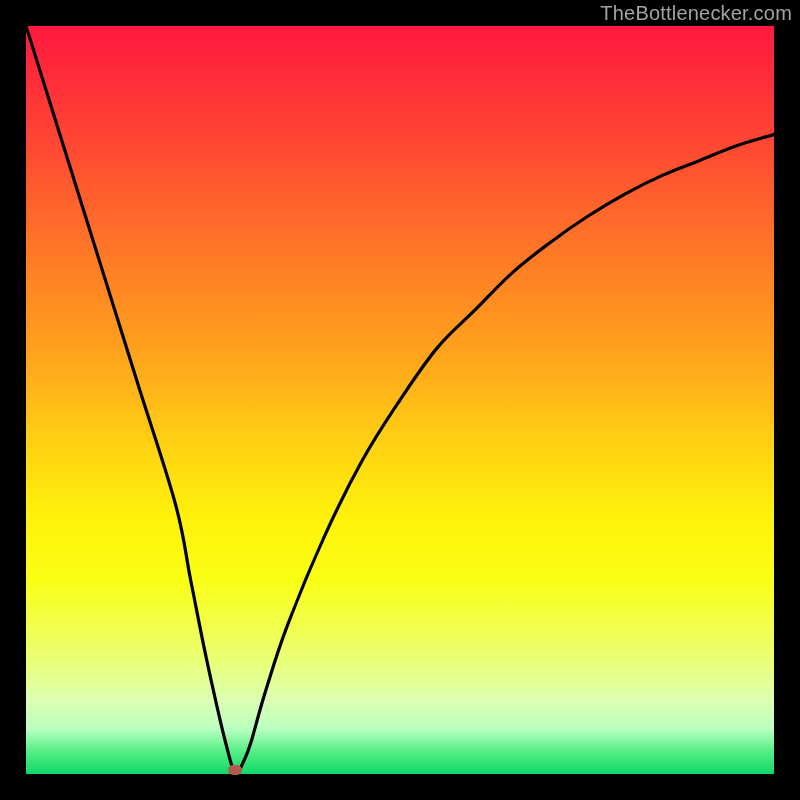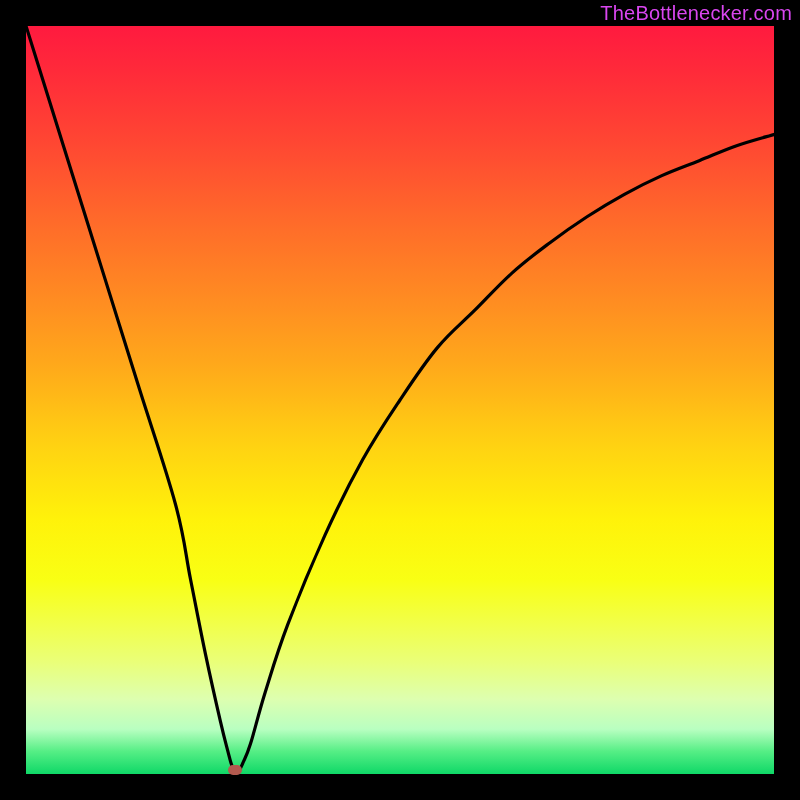--- a/index.html
+++ b/index.html
@@ -46,21 +46,21 @@
     position: absolute;
     left: 0;
     top: 0;
     width: 748px;
     height: 748px;
   }
   .watermark {
     position: absolute;
     top: 2px;
     right: 8px;
-    color: #d946ef;
+    color: #a3a3a3;
     font-size: 20px;
     font-weight: 500;
     letter-spacing: 0.2px;
     user-select: none;
   }
   .marker {
     position: absolute;
     width: 14px;
     height: 10px;
     background: #b35a4f;

